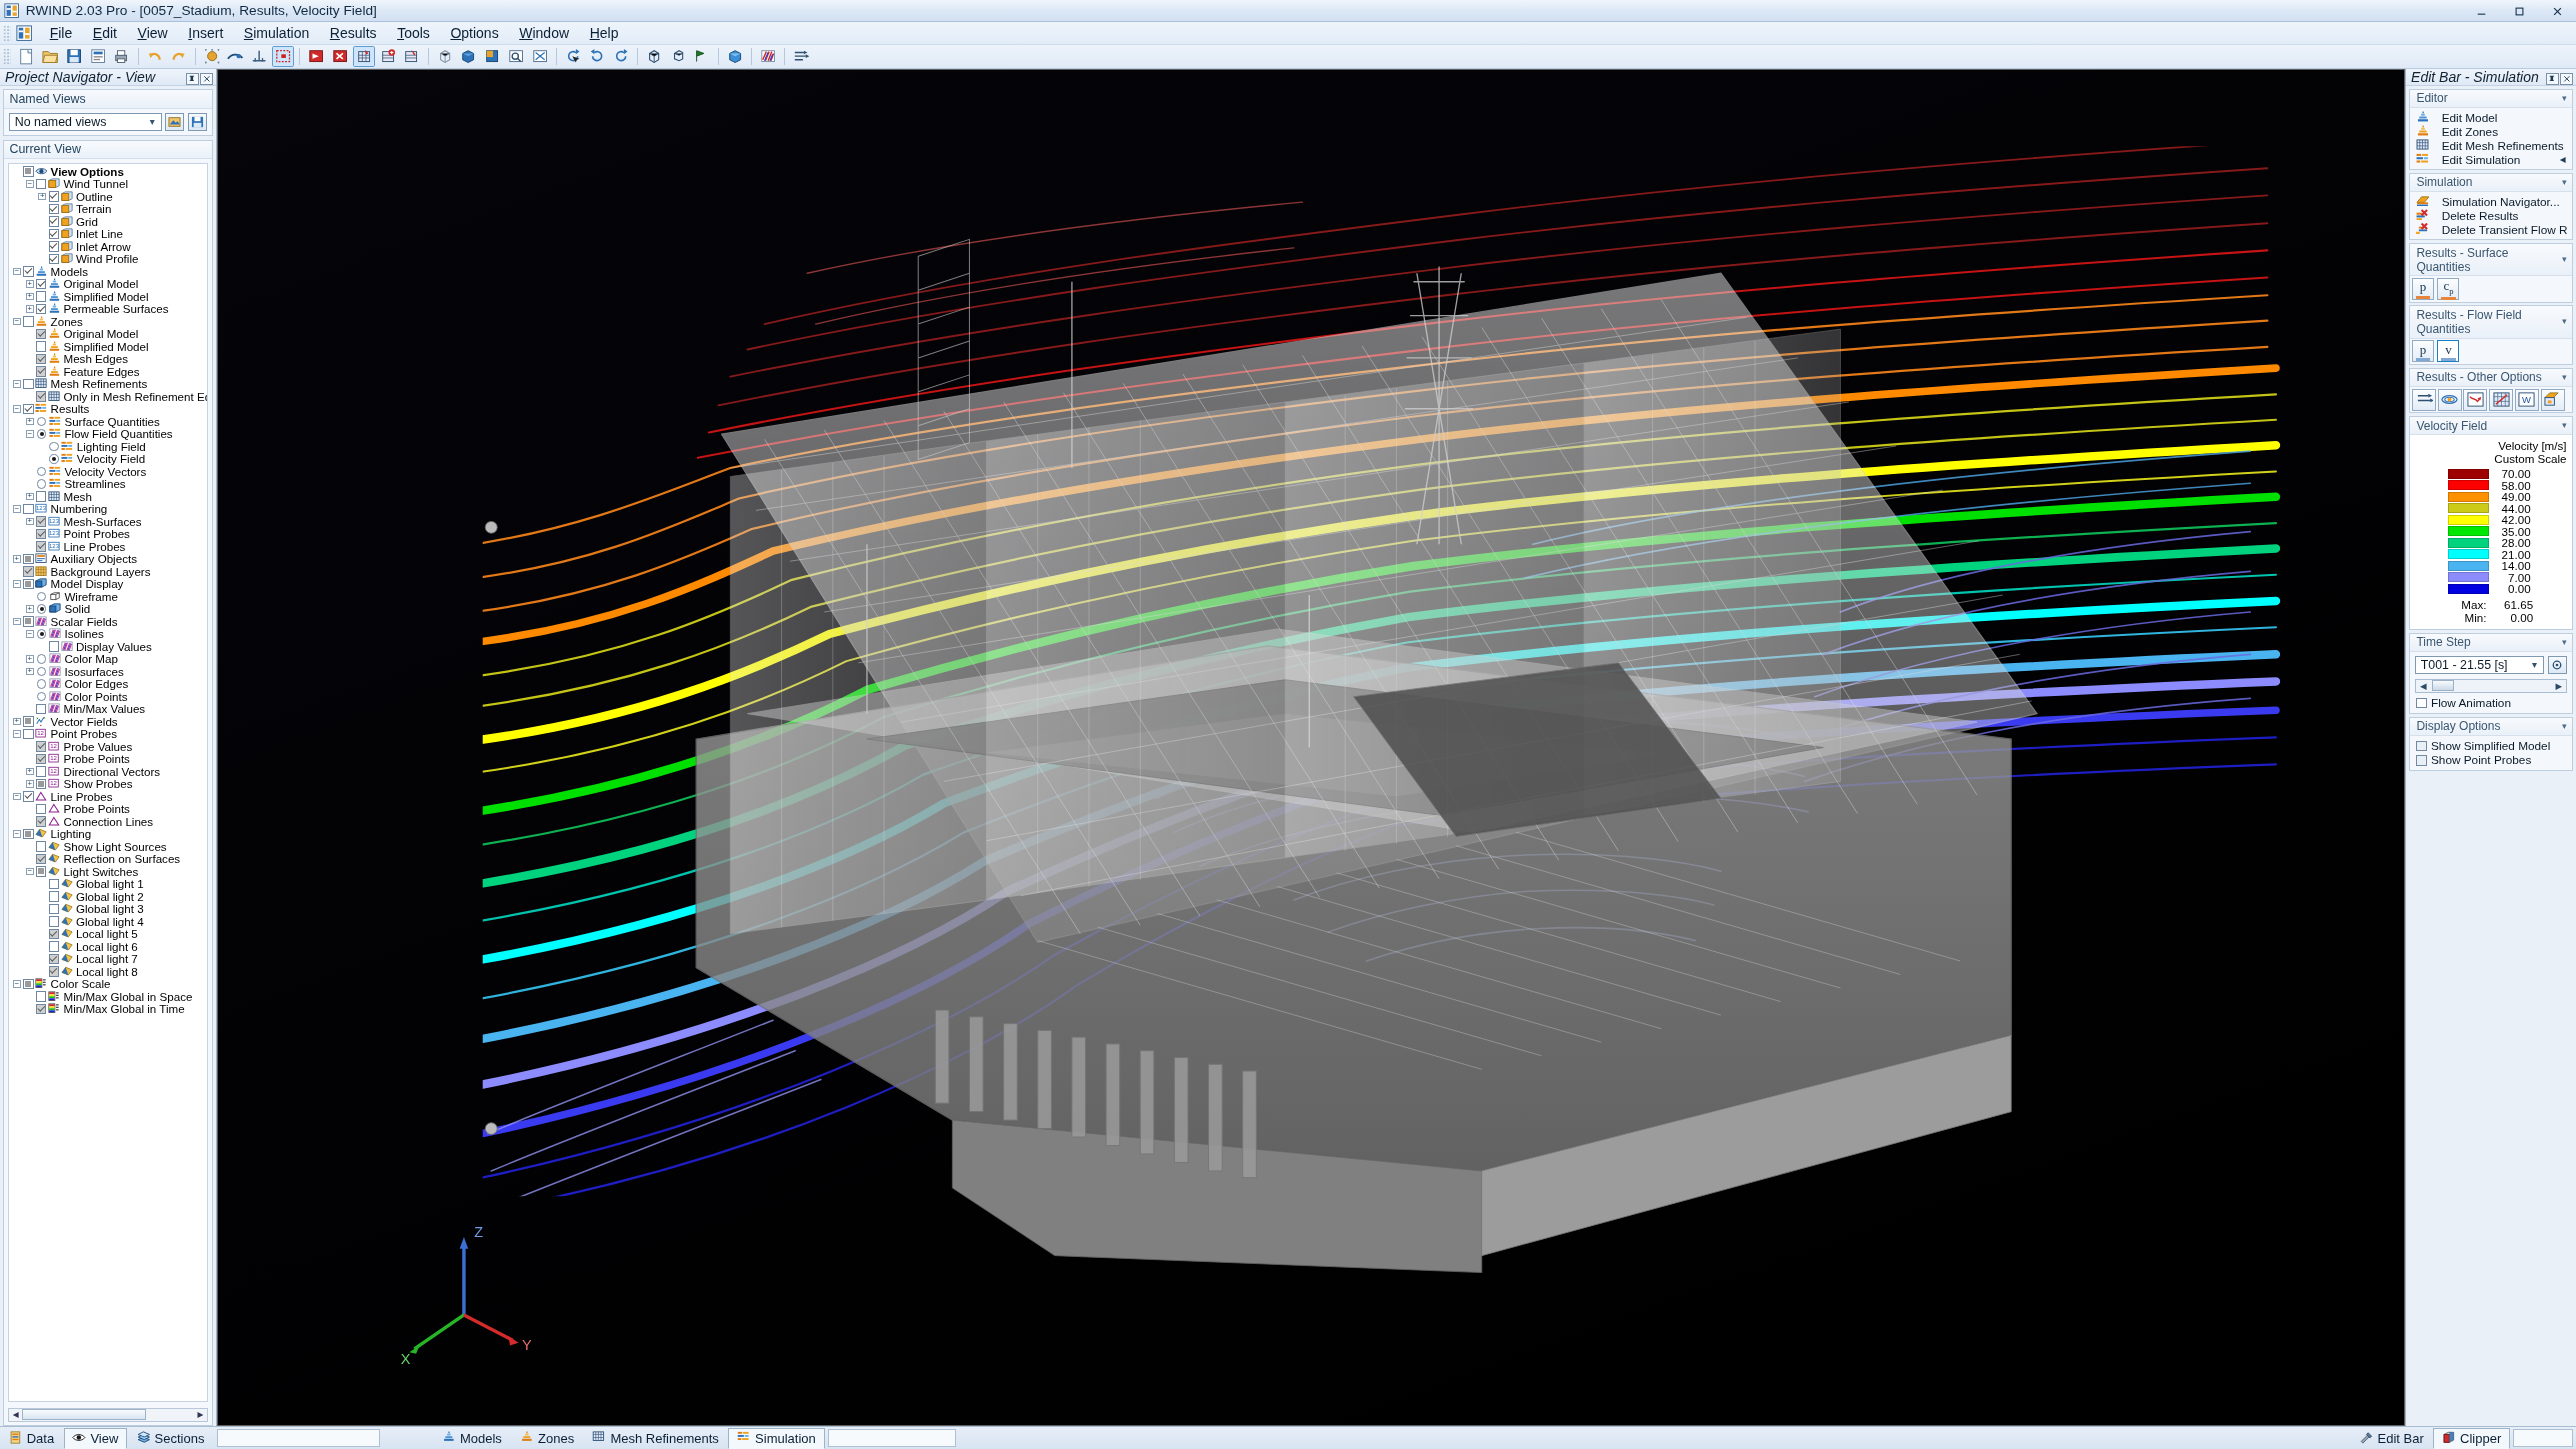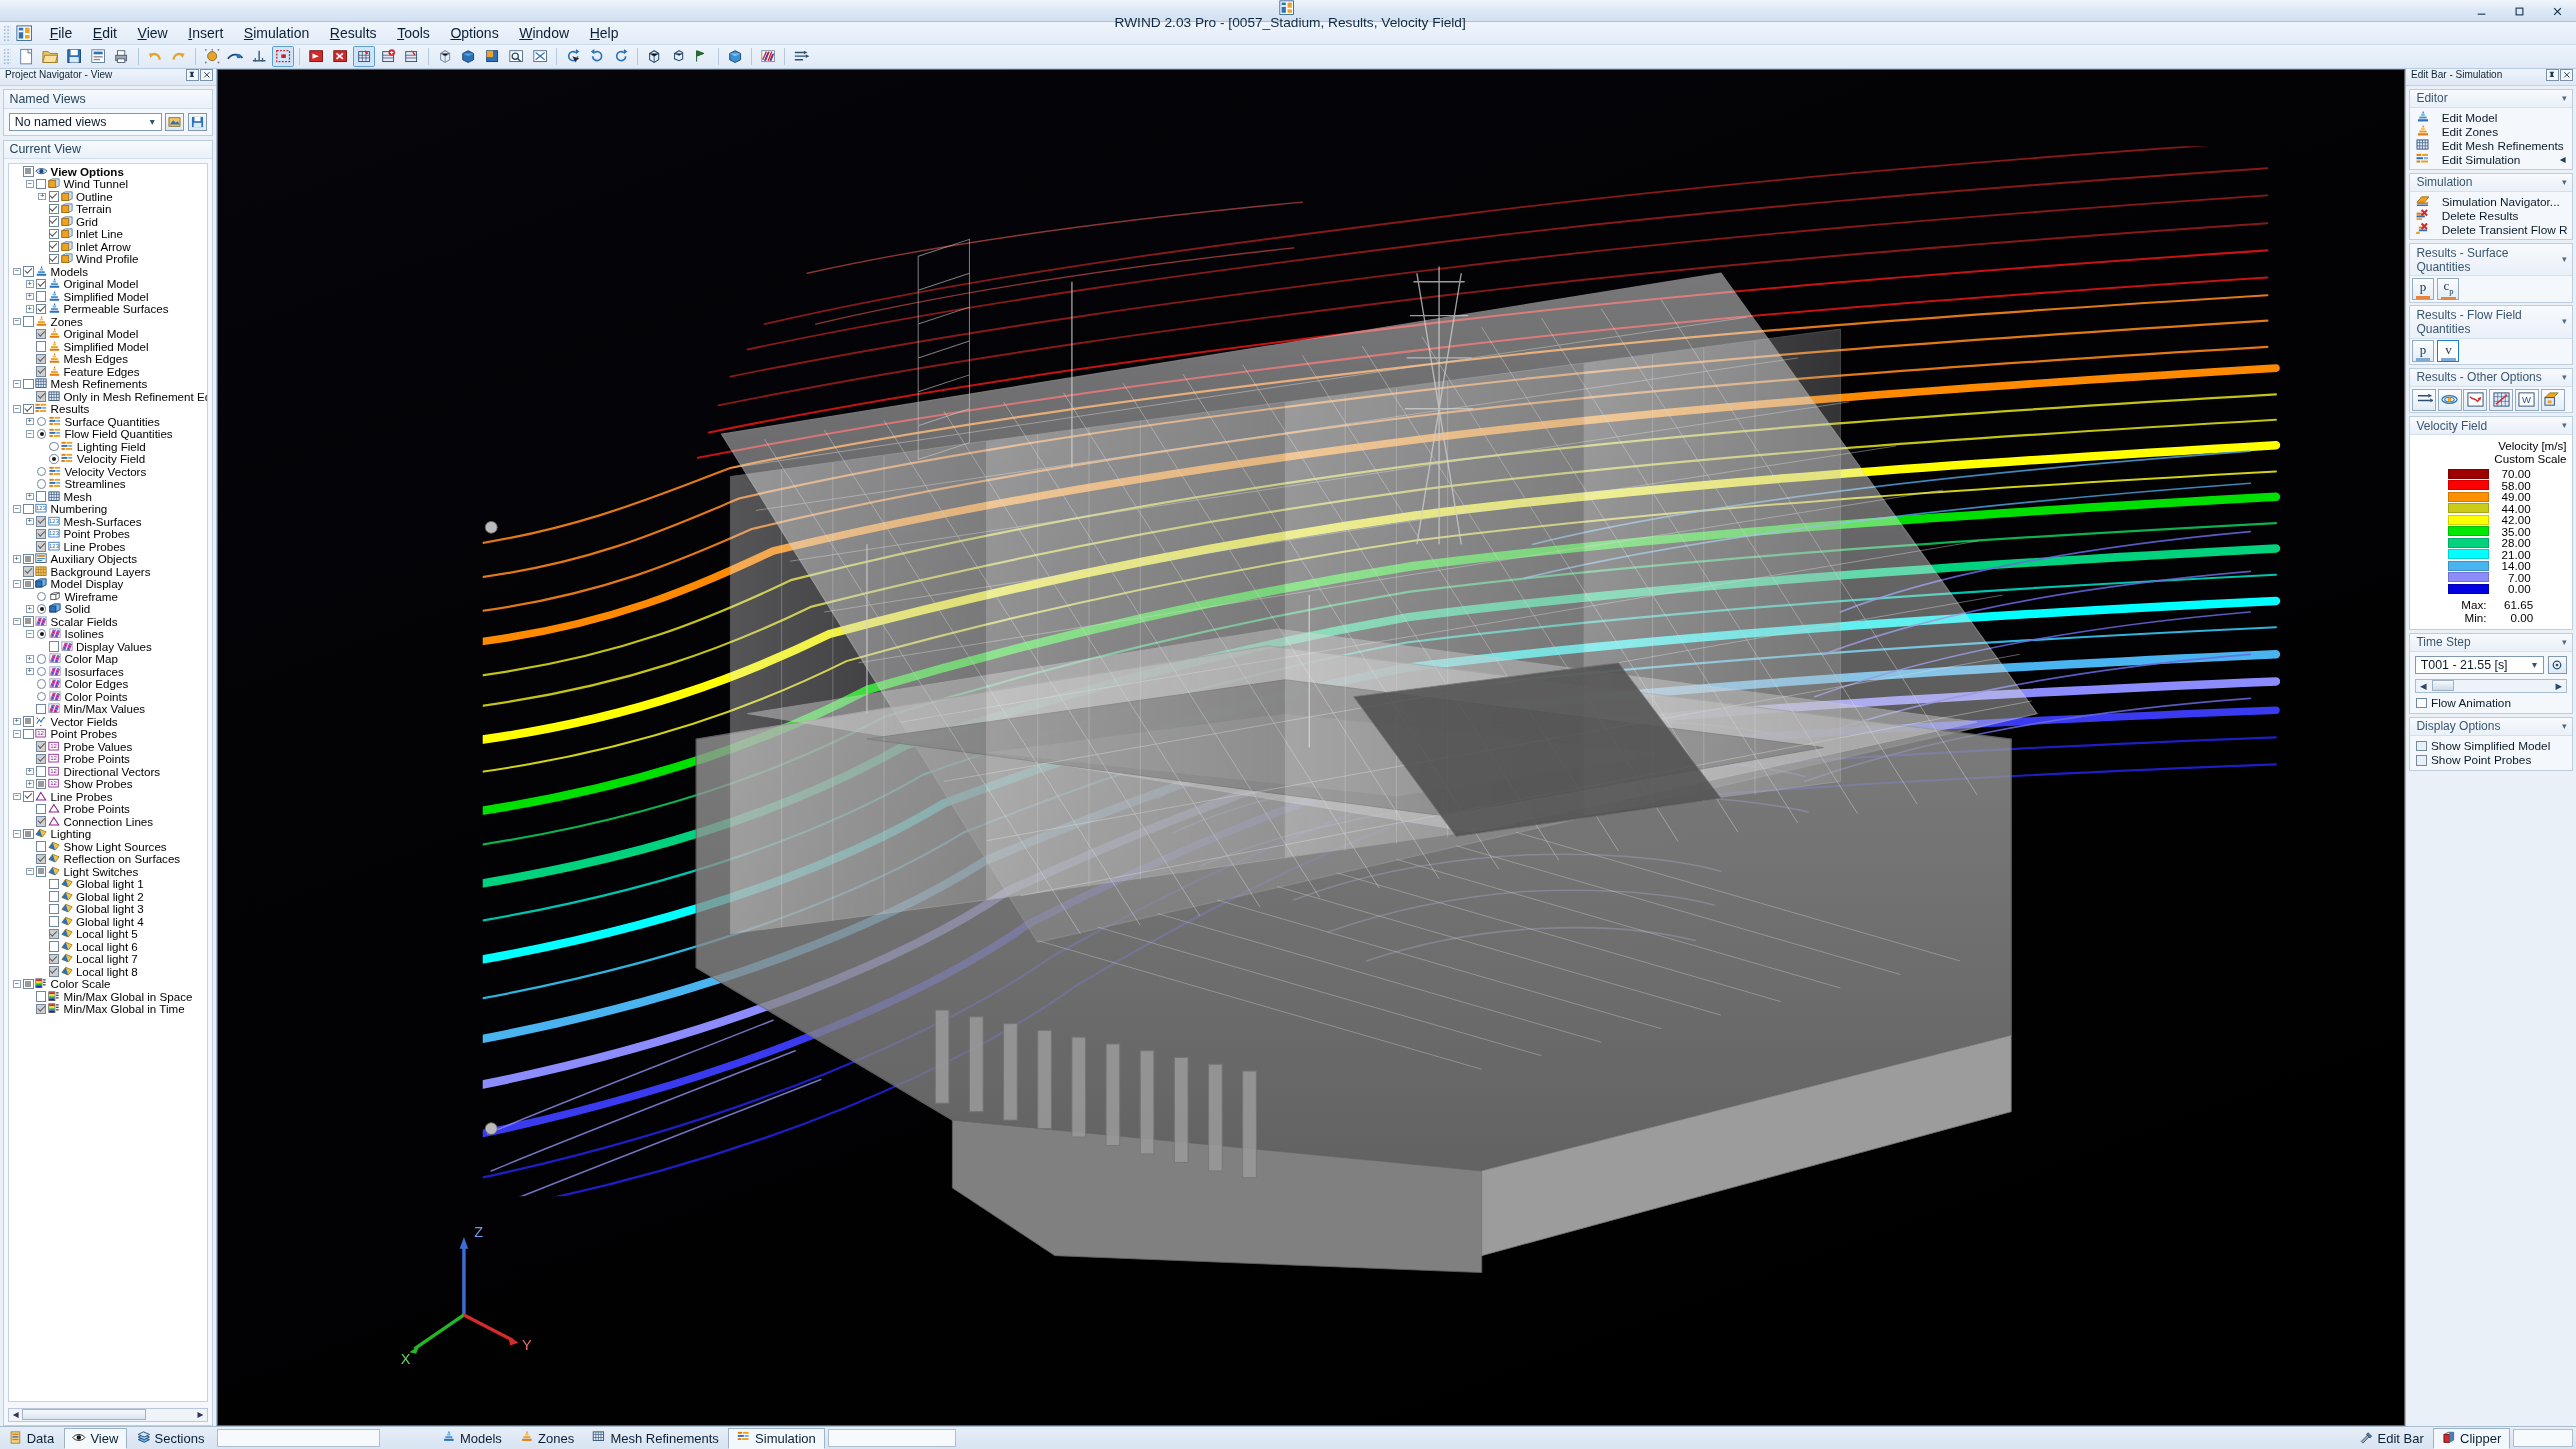--- a/index.html
+++ b/index.html
@@ -11,21 +11,21 @@
     background:#d6e2f0;
     overflow:hidden;
     -webkit-font-smoothing: antialiased;
   }
   .app { position:relative; width:2576px; height:1449px; display:flex; flex-direction:column;
          background:linear-gradient(180deg,#e9f0f8 0%, #dce7f4 100%); }
 
   
   .titlebar { height:22px; display:flex; align-items:center;
               background:linear-gradient(180deg,#f0f5fb 0%,#dce8f6 50%,#d2e0f2 100%);
-              border-bottom:0.9px solid #a9c0d8; padding-left:4.3px; position:relative;flex-direction:column; }
+              border-bottom:0.9px solid #a9c0d8; padding-left:4.3px; position:relative; }
   .titlebar .tb-icon { width:15.4px; height:15.4px; margin-right:6px; flex:none; }
   .titlebar .tb-text { font-size:13.7px; color:#102a43; white-space:nowrap; }
   .winbtns { position:absolute; right:0; top:0; height:22px; display:flex; }
   .winbtn { width:38px; height:22px; display:flex; align-items:center; justify-content:center;
             font-size:13px; color:#17334d; }
   .winbtn svg { display:block; }
 
   
   .menubar { height:23px; display:flex; align-items:center;
              background:linear-gradient(180deg,#eef4fb,#e2ecf8);
@@ -45,23 +45,23 @@
   .tb-btn.active { background:#cfe5fb; border:0.9px solid #5f9cd0; }
   .tb-sep { width:0.9px; height:17px; background:#b6c8dc; margin:0 4.3px; }
   .ic { width:16.3px; height:16.3px; display:block; }
 
   
   .mainrow { flex:1; display:flex; min-height:0; }
 
   
   .leftpanel { width:217px; flex:none; display:flex; flex-direction:column;
                background:#eaf0f8; border-right:0.9px solid #9fb4ca; }
-  .panel-title { height:17px; display:flex; align-items:flex-start; padding:0 2.6px 0 5.1px;
+  .panel-title { height:17px; display:flex; align-items:flex-end; padding:0 2.6px 0 5.1px;
                  background:linear-gradient(180deg,#eef4fb,#dfe9f5);
-                 font-size:10px; color:#123; border-bottom:0.9px solid #c2d2e4; }
+                 font-size:14px; color:#123; border-bottom:0.9px solid #c2d2e4;font-style:italic; }
   .panel-title .t { flex:1; white-space:nowrap; overflow:hidden; }
   .pt-btn { width:13px; height:12px; border:0.9px solid #7a93ab; background:#f4f8fc;
             display:flex; align-items:center; justify-content:center; margin-left:1.7px; font-size:8.6px; color:#123;}
   .group { margin:3.4px 3.4px 0 3.4px; border:0.9px solid #bfcede; background:#f4f8fc; }
   .group-hd { font-size:12.4px; color:#25455f; padding:1.7px 5.1px;
               background:linear-gradient(180deg,#f7fafd,#eaf1f9); border-bottom:0.9px solid #d3dfec;}
   .group-bd { padding:4.3px 5.1px; }
   .combo-row { display:flex; align-items:center; gap:3.4px; }
   .combo { flex:1; height:18px; border:0.9px solid #7f99b3; background:#fff;
            display:flex; align-items:center; padding:0 1.7px 0 4.3px; font-size:12.4px; color:#0c1a28; }

